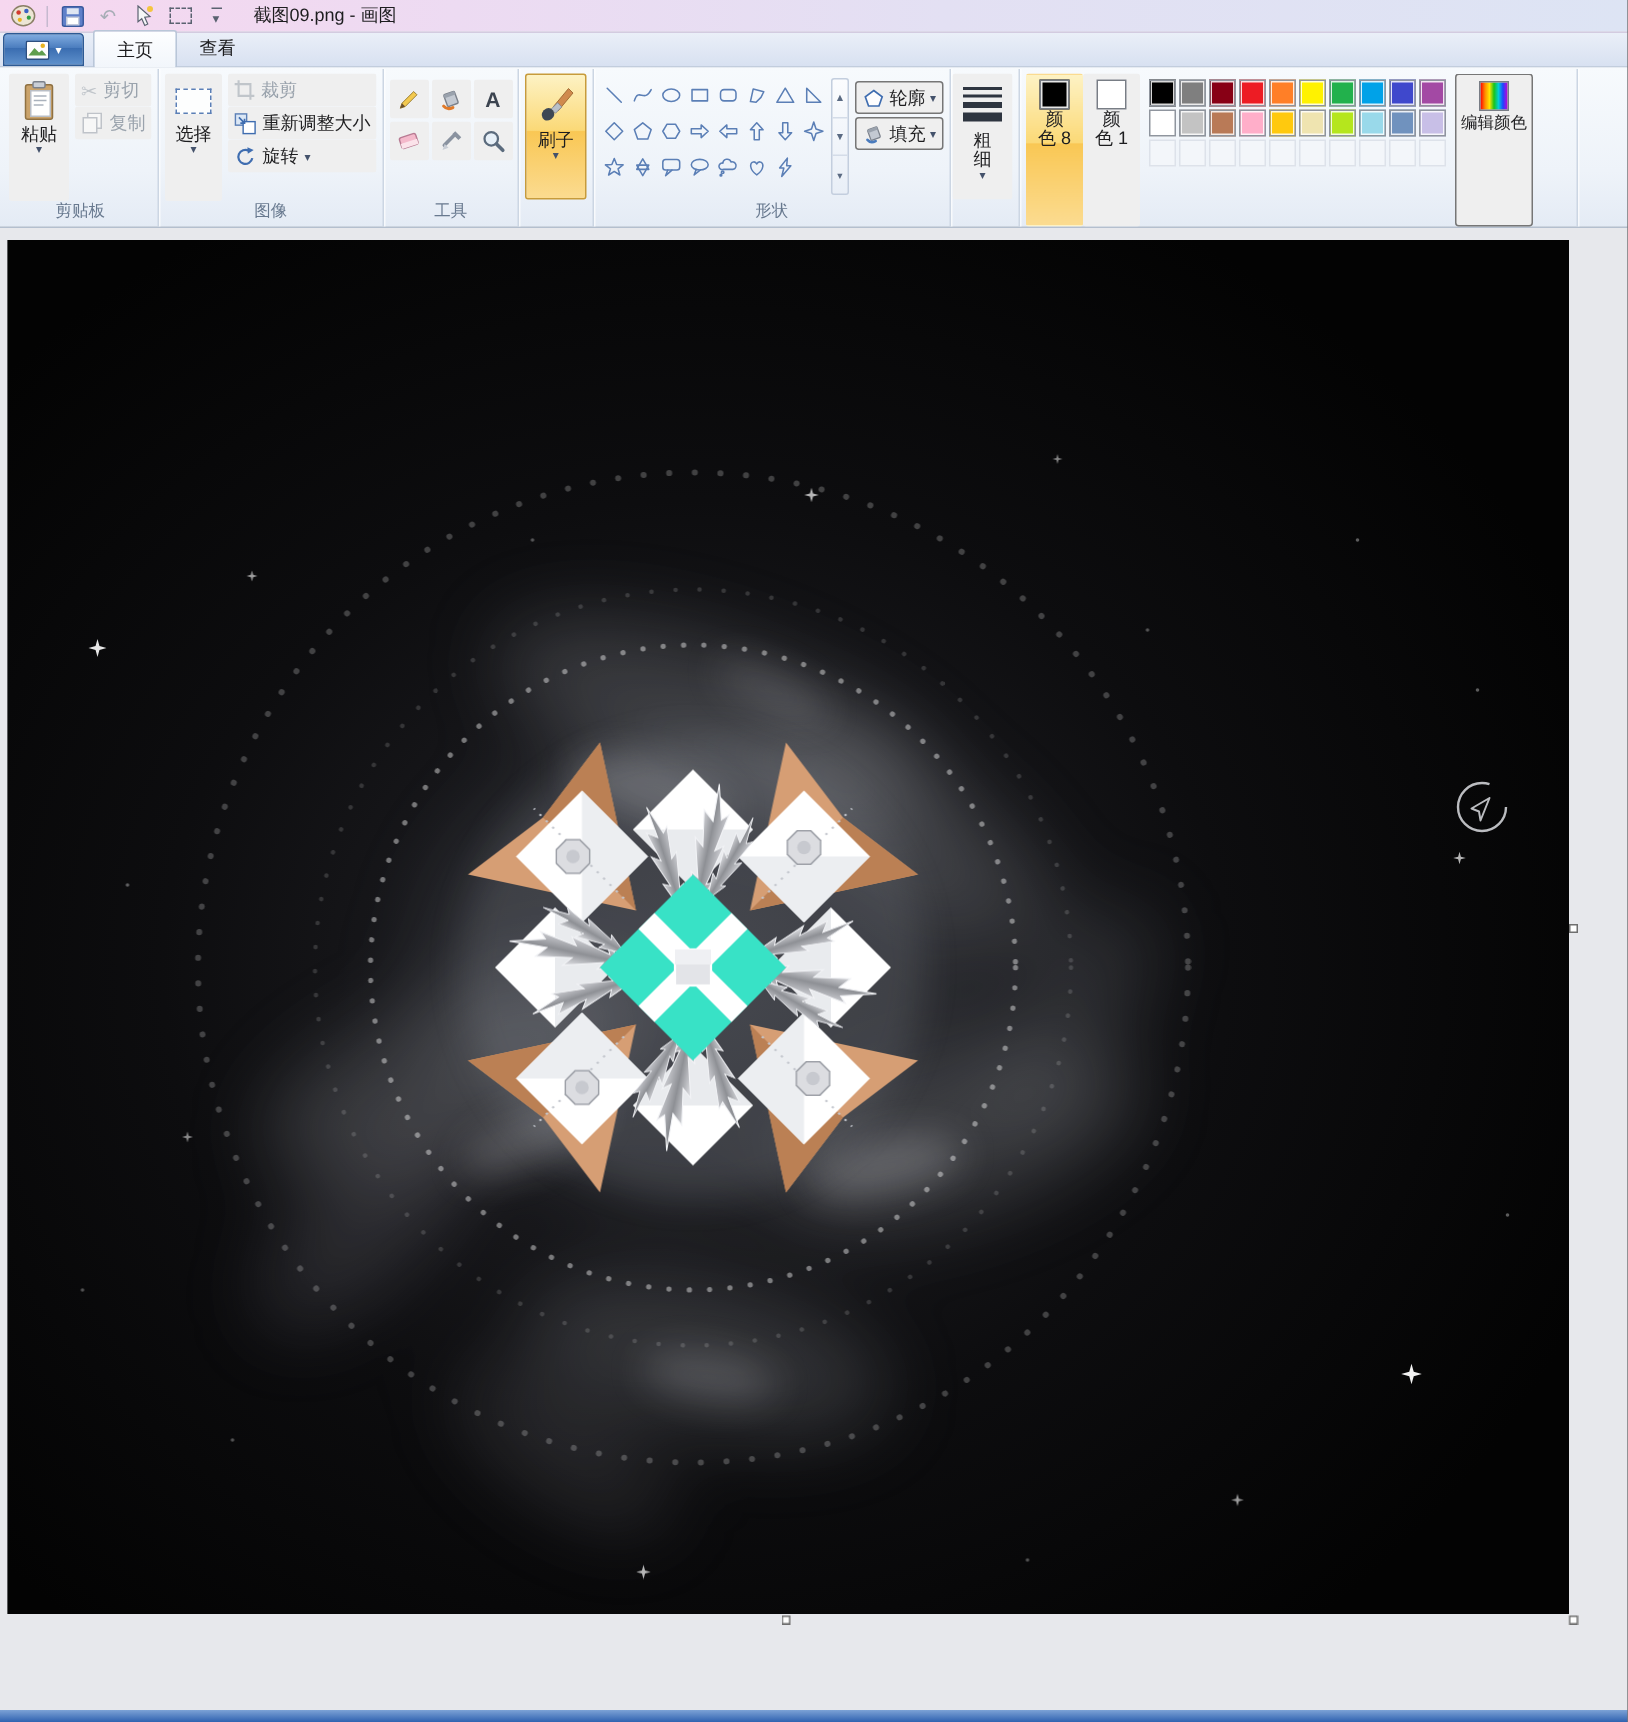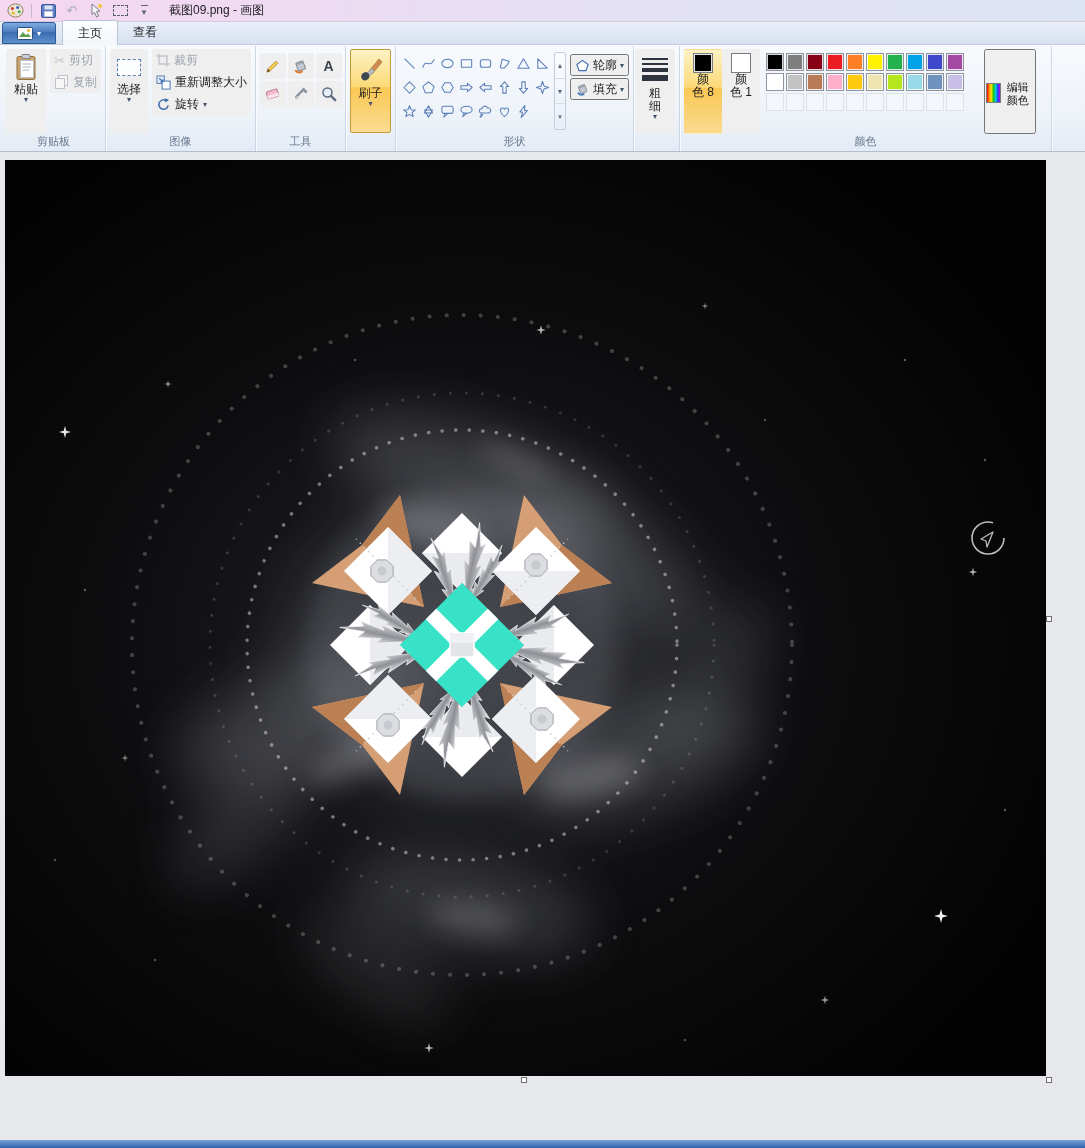--- a/index.html
+++ b/index.html
@@ -69,21 +69,21 @@
   .size-lines div { background:#2e3540; width:100%; }
   .wrap-label { width:14px; word-break:break-all; text-align:center; font-size:12px; line-height:13px; color:#1d1d1f; }
 
   .colorbtn { display:flex; flex-direction:column; align-items:center; width:38px; padding-top:3px;
     border:1px solid transparent; border-radius:2px; cursor:default; }
   .cswatch { width:20px; height:20px; border:1px solid #787d85; box-shadow:inset 0 0 0 1px rgba(255,255,255,.9); }
   .clabel { font-size:12px; line-height:13px; color:#1d1d1f; text-align:center; }
   .palette-grid { display:grid; grid-template-columns:repeat(10,20px); grid-auto-rows:20px; align-content:start; padding-top:4px; margin-left:6px; }
   .swatch { width:18px; height:18px; border:1px solid #8f959e; box-shadow:inset 0 0 0 1px rgba(255,255,255,.85); cursor:default; }
   .swatch.empty { border:1px solid #dde2ea; background:#f3f6fa; box-shadow:none; }
-  .editbtn { display:flex; flex-direction:row; align-items:center; width:52px; padding-top:3px; margin-left:18px; cursor:default; }
+  .editbtn { display:flex; flex-direction:column; align-items:center; width:52px; padding-top:3px; margin-left:4px; cursor:default; }
   .rainbow { width:20px; height:20px; border:1px solid #787d85;
     background:linear-gradient(90deg,#f00,#ff8a00,#ffe600,#18c31b,#00cfd6,#1f44ff,#c400d8); }
   .editbtn .clabel { font-size:11px; }
 
   
   .workspace { position:absolute; top:152px; left:0; right:0; bottom:8px; background:#e7e8ec; }
   .canvas { position:absolute; left:5px; top:8px; width:1041px; height:916px; background:#050506; }
   .handle { position:absolute; width:6px; height:6px; background:#fff; border:1px solid #6f6f6f; }
   .h-right  { left:1046px; top:464px; }
   .h-bottom { left:521px;  top:925px; }
@@ -493,21 +493,20 @@
             <div class="swatch empty"></div>
             <div class="swatch empty"></div>
             <div class="swatch empty"></div>
             <div class="swatch empty"></div>
           </div>
         <button class="editbtn">
           <span class="rainbow"></span>
           <span class="clabel" style="margin-top:2px;">编辑颜色</span>
         </button>
       </div>
-      <div class="group-label">颜色</div>
     </div>
 
     <div style="flex:1;"></div>
   </div>
 
   <div class="workspace">
     <div class="canvas">
       <svg width="1041" height="916" viewBox="0 0 1041 916">
         <defs>
           <radialGradient id="bgGlow" cx="44%" cy="53%" r="62%">

